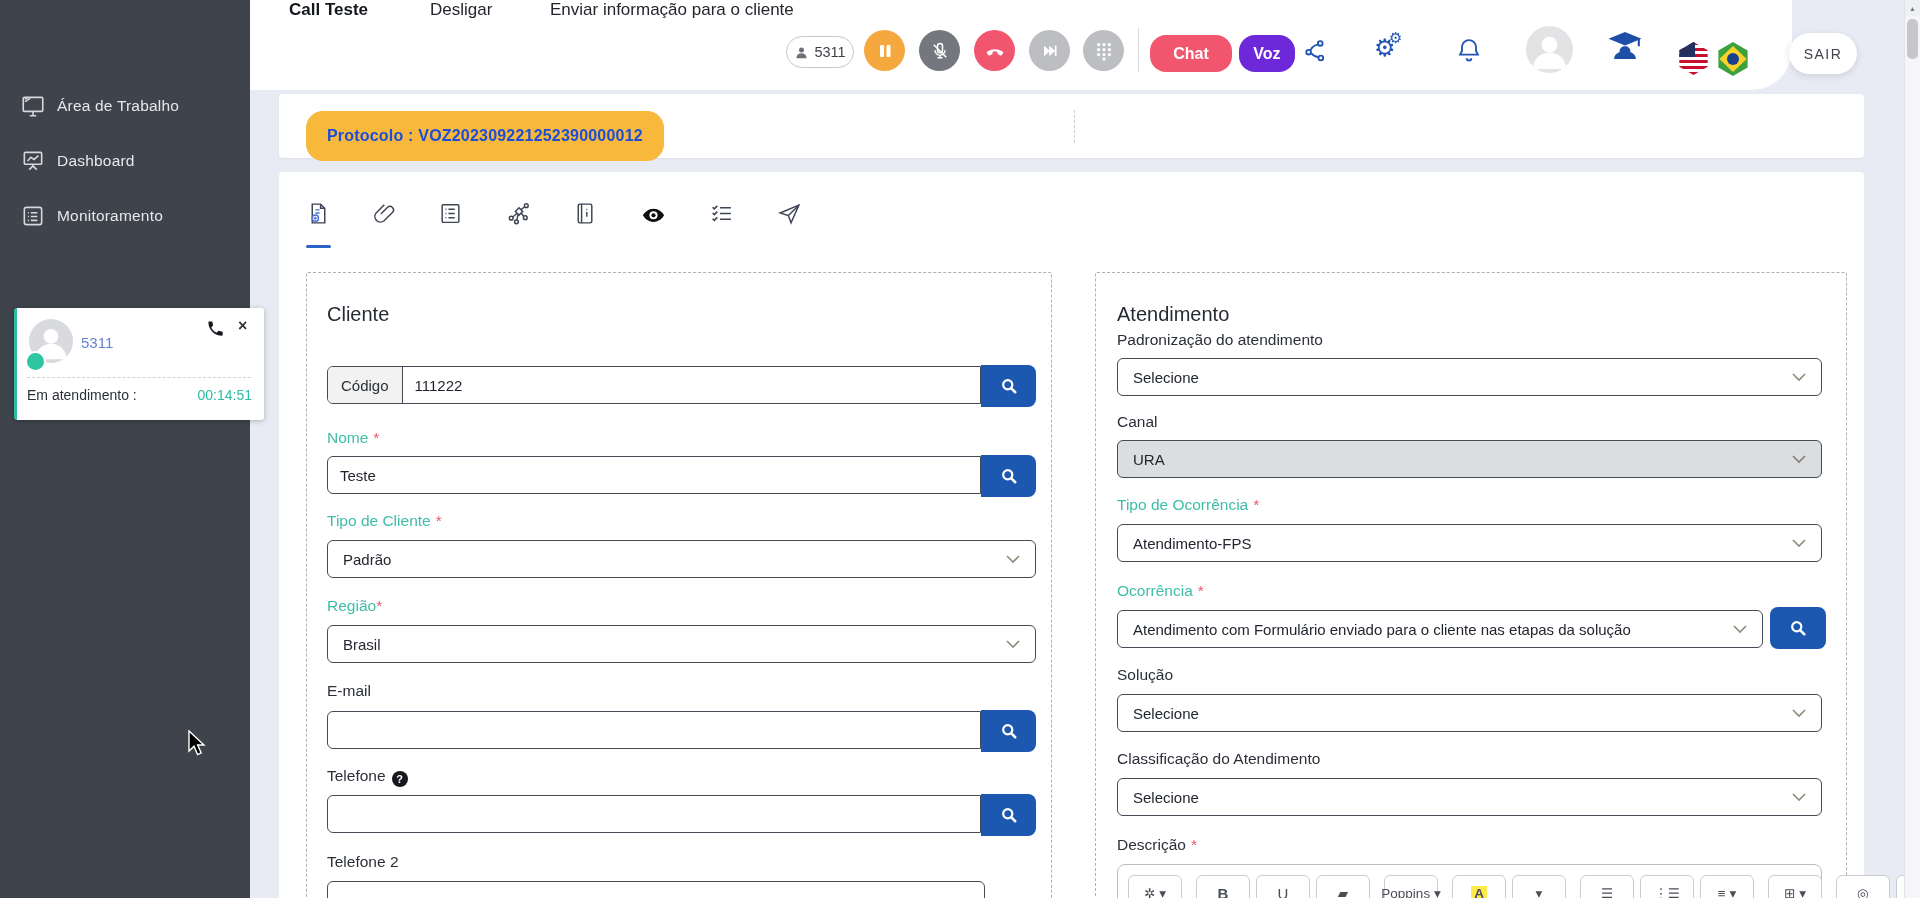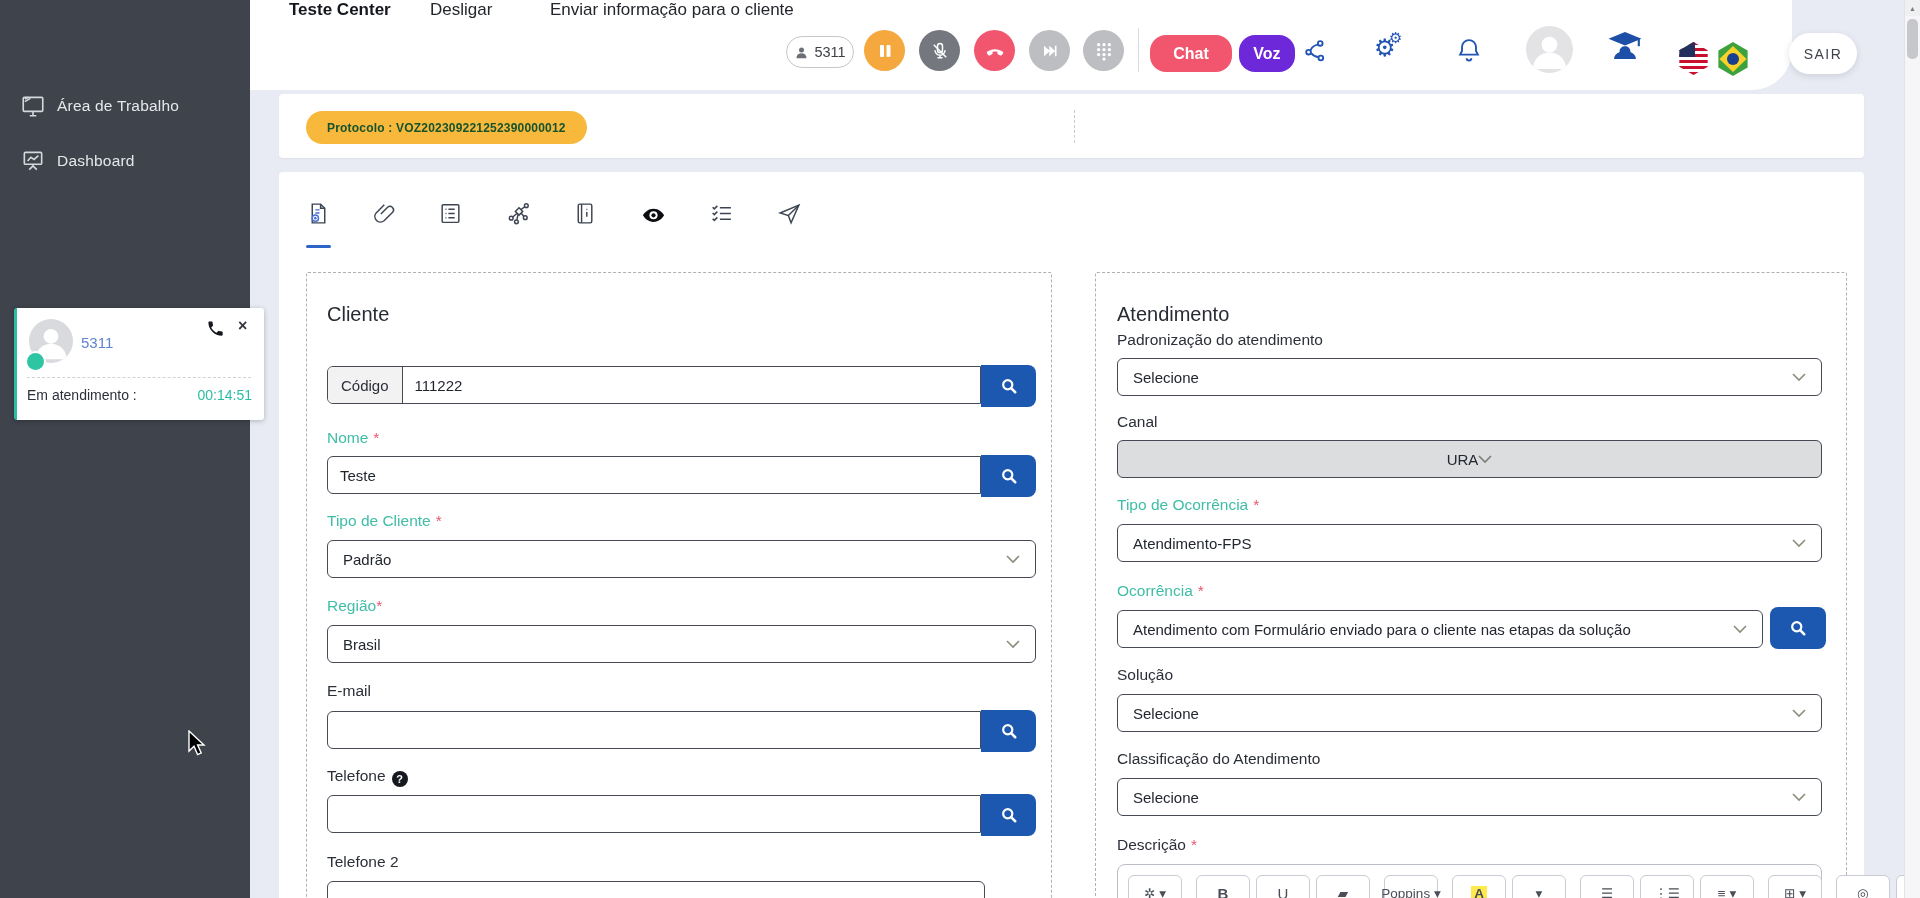--- a/index.html
+++ b/index.html
@@ -58,22 +58,22 @@
 
   
   .sb-track{left:1904px;top:0;width:16px;height:898px;background:#f6f6f8;border-left:1px solid #e3e3e6;z-index:9;}
   .sb-up{position:absolute;left:0;top:0;width:15px;height:16px;background:#eff0f2;color:#7a7d84;
     font-size:7px;display:flex;align-items:center;justify-content:center;cursor:pointer;}
   .sb-thumb{position:absolute;left:2px;top:19px;width:11px;height:40px;border-radius:5px;background:#c6c7cb;cursor:pointer;}
 
   
   .protocol-band{left:279px;top:94px;width:1585px;height:64px;background:#fff;border-radius:4px;
     box-shadow:0 1px 2px rgba(35,40,60,.06);}
-  .protocol-badge{position:absolute;left:27px;top:17px;height:33px;border-radius:17px;background:#f7b83c;
-    display:flex;align-items:center;padding:0 21px;font-size:12px;font-weight:700;color:#14532d;letter-spacing:.2px;}
+  .protocol-badge{position:absolute;left:27px;top:17px;height:50px;border-radius:17px;background:#f7b83c;
+    display:flex;align-items:center;padding:0 21px;font-size:16px;font-weight:700;color:#1d4ed8;letter-spacing:.2px;}
   .protocol-div{position:absolute;left:795px;top:16px;height:33px;border-left:1px dashed #c9cbd8;}
   .main-band{left:279px;top:172px;width:1585px;height:726px;background:#fff;border-radius:4px 4px 0 0;}
 
   
   .tbi{position:absolute;top:28px;width:25px;height:27px;color:#3d4452;cursor:pointer;}
   .tb-underline{position:absolute;left:27px;top:73px;width:25px;height:3px;background:#2e63c8;border-radius:2px;}
 
   
   .panel{position:absolute;border:1px dashed #b0b0b0;border-radius:2px;background:#fff;}
   .ptitle{position:absolute;font-size:20px;color:#272b33;font-weight:500;}
@@ -90,21 +90,21 @@
     font-family:"Liberation Sans",sans-serif;background:transparent;}
   .gprefix{display:flex;align-items:center;padding:0 13px;background:#f2f2f2;border-right:1px solid #454a54;
     font-size:15px;color:#2b2f38;text-align:center;}
   .search-btn{width:55px;background:#1d58b0;border:none;border-radius:0 8px 8px 0;display:flex;
     align-items:center;justify-content:center;cursor:pointer;margin-top:-1px;height:42px;}
   .search-btn.standalone{border-radius:8px;position:absolute;width:56px;}
 
   .sel{position:absolute;height:38px;background:#fff;border:1px solid #454a54;border-radius:6px;
     display:flex;align-items:center;justify-content:space-between;padding:0 15px;font-size:15px;
     color:#22262e;cursor:pointer;box-sizing:border-box;}
-  .sel.disabled{background:#dcdddf;cursor:default;justify-content:center;}
+  .sel.disabled{background:#dcdddf;cursor:default;}
   .sel .val{white-space:nowrap;overflow:hidden;text-overflow:ellipsis;}
   .plain-input{position:absolute;height:38px;border:1px solid #454a54;border-radius:6px;font-size:15px;
     color:#1f232b;padding:0 12px;outline:none;font-family:"Liberation Sans",sans-serif;box-sizing:border-box;background:#fff;}
 
   
   .editor{position:absolute;border:1px solid #b9bdc4;border-radius:8px;background:#fff;padding:10px;box-sizing:border-box;}
   .ebar{display:flex;gap:6px;}
   .ebtn{height:34px;min-width:34px;border:1px solid #c9ccd2;border-radius:6px;background:#fff;
     display:flex;align-items:center;justify-content:center;font-size:13.5px;color:#4a4e57;
     padding:0 9px;cursor:pointer;white-space:nowrap;}
@@ -128,20 +128,28 @@
     </svg>
     <span>Área de Trabalho</span>
   </div>
   <div class="nav-item" style="top:133px">
     <svg class="nav-icon" viewBox="0 0 24 24" fill="none" stroke="currentColor" stroke-width="1.5">
       <rect x="4" y="4" width="16" height="11" rx="1"></rect>
         <polyline points="7,12 10,8.5 13,10.5 17,7"></polyline>
         <path d="M12 15v2M8.5 20l3.5-3.5 3.5 3.5"></path>
     </svg>
     <span>Dashboard</span>
+  </div>
+  <div class="nav-item" style="top:188px">
+    <svg class="nav-icon" viewBox="0 0 24 24" fill="none" stroke="currentColor" stroke-width="1.5">
+      <rect x="4" y="4" width="16" height="16" rx="2"></rect>
+        <path d="M10 9h6M10 12.5h6M10 16h6"></path>
+        <path d="M7.3 9h.9M7.3 12.5h.9M7.3 16h.9"></path>
+    </svg>
+    <span>Monitoramento</span>
   </div>
 
   <div class="abs call-card">
     <div class="cc-avatar">
       <svg viewBox="0 0 24 24" width="44" height="44">
           <circle cx="12" cy="9.5" r="4" fill="#fff"></circle>
           <path d="M3.5 22a8.5 8.5 0 0 1 17 0z" fill="#fff"></path>
         </svg>
     </div>
     <div class="cc-dot"></div>
@@ -155,21 +163,21 @@
     <span class="cc-timer">00:14:51</span>
   </div>
 
   <svg class="abs cursor" width="24" height="28" viewBox="0 0 24 28">
     <polygon points="3,1 3,21 8,16.2 11.6,24.6 15.2,23 11.6,15 18,15" fill="#000" stroke="#fff" stroke-width="1.4"></polygon>
   </svg>
 </div>
 
 <div class="abs header-card"></div>
 
-<span class="abs tab active" style="left:289px">Teste Center</span>
+<span class="abs tab active" style="left:289px">Call Teste</span>
 <span class="abs tab" style="left:430px">Desligar</span>
 <span class="abs tab" style="left:550px">Enviar informação para o cliente</span>
 
 <div class="abs agent-pill">
   <svg width="15" height="15" viewBox="0 0 24 24" fill="#6b6f76">
     <circle cx="12" cy="8" r="4"></circle>
       <path d="M4 21a8 8 0 0 1 16 0z"></path>
   </svg>
   <span>5311</span>
 </div>

